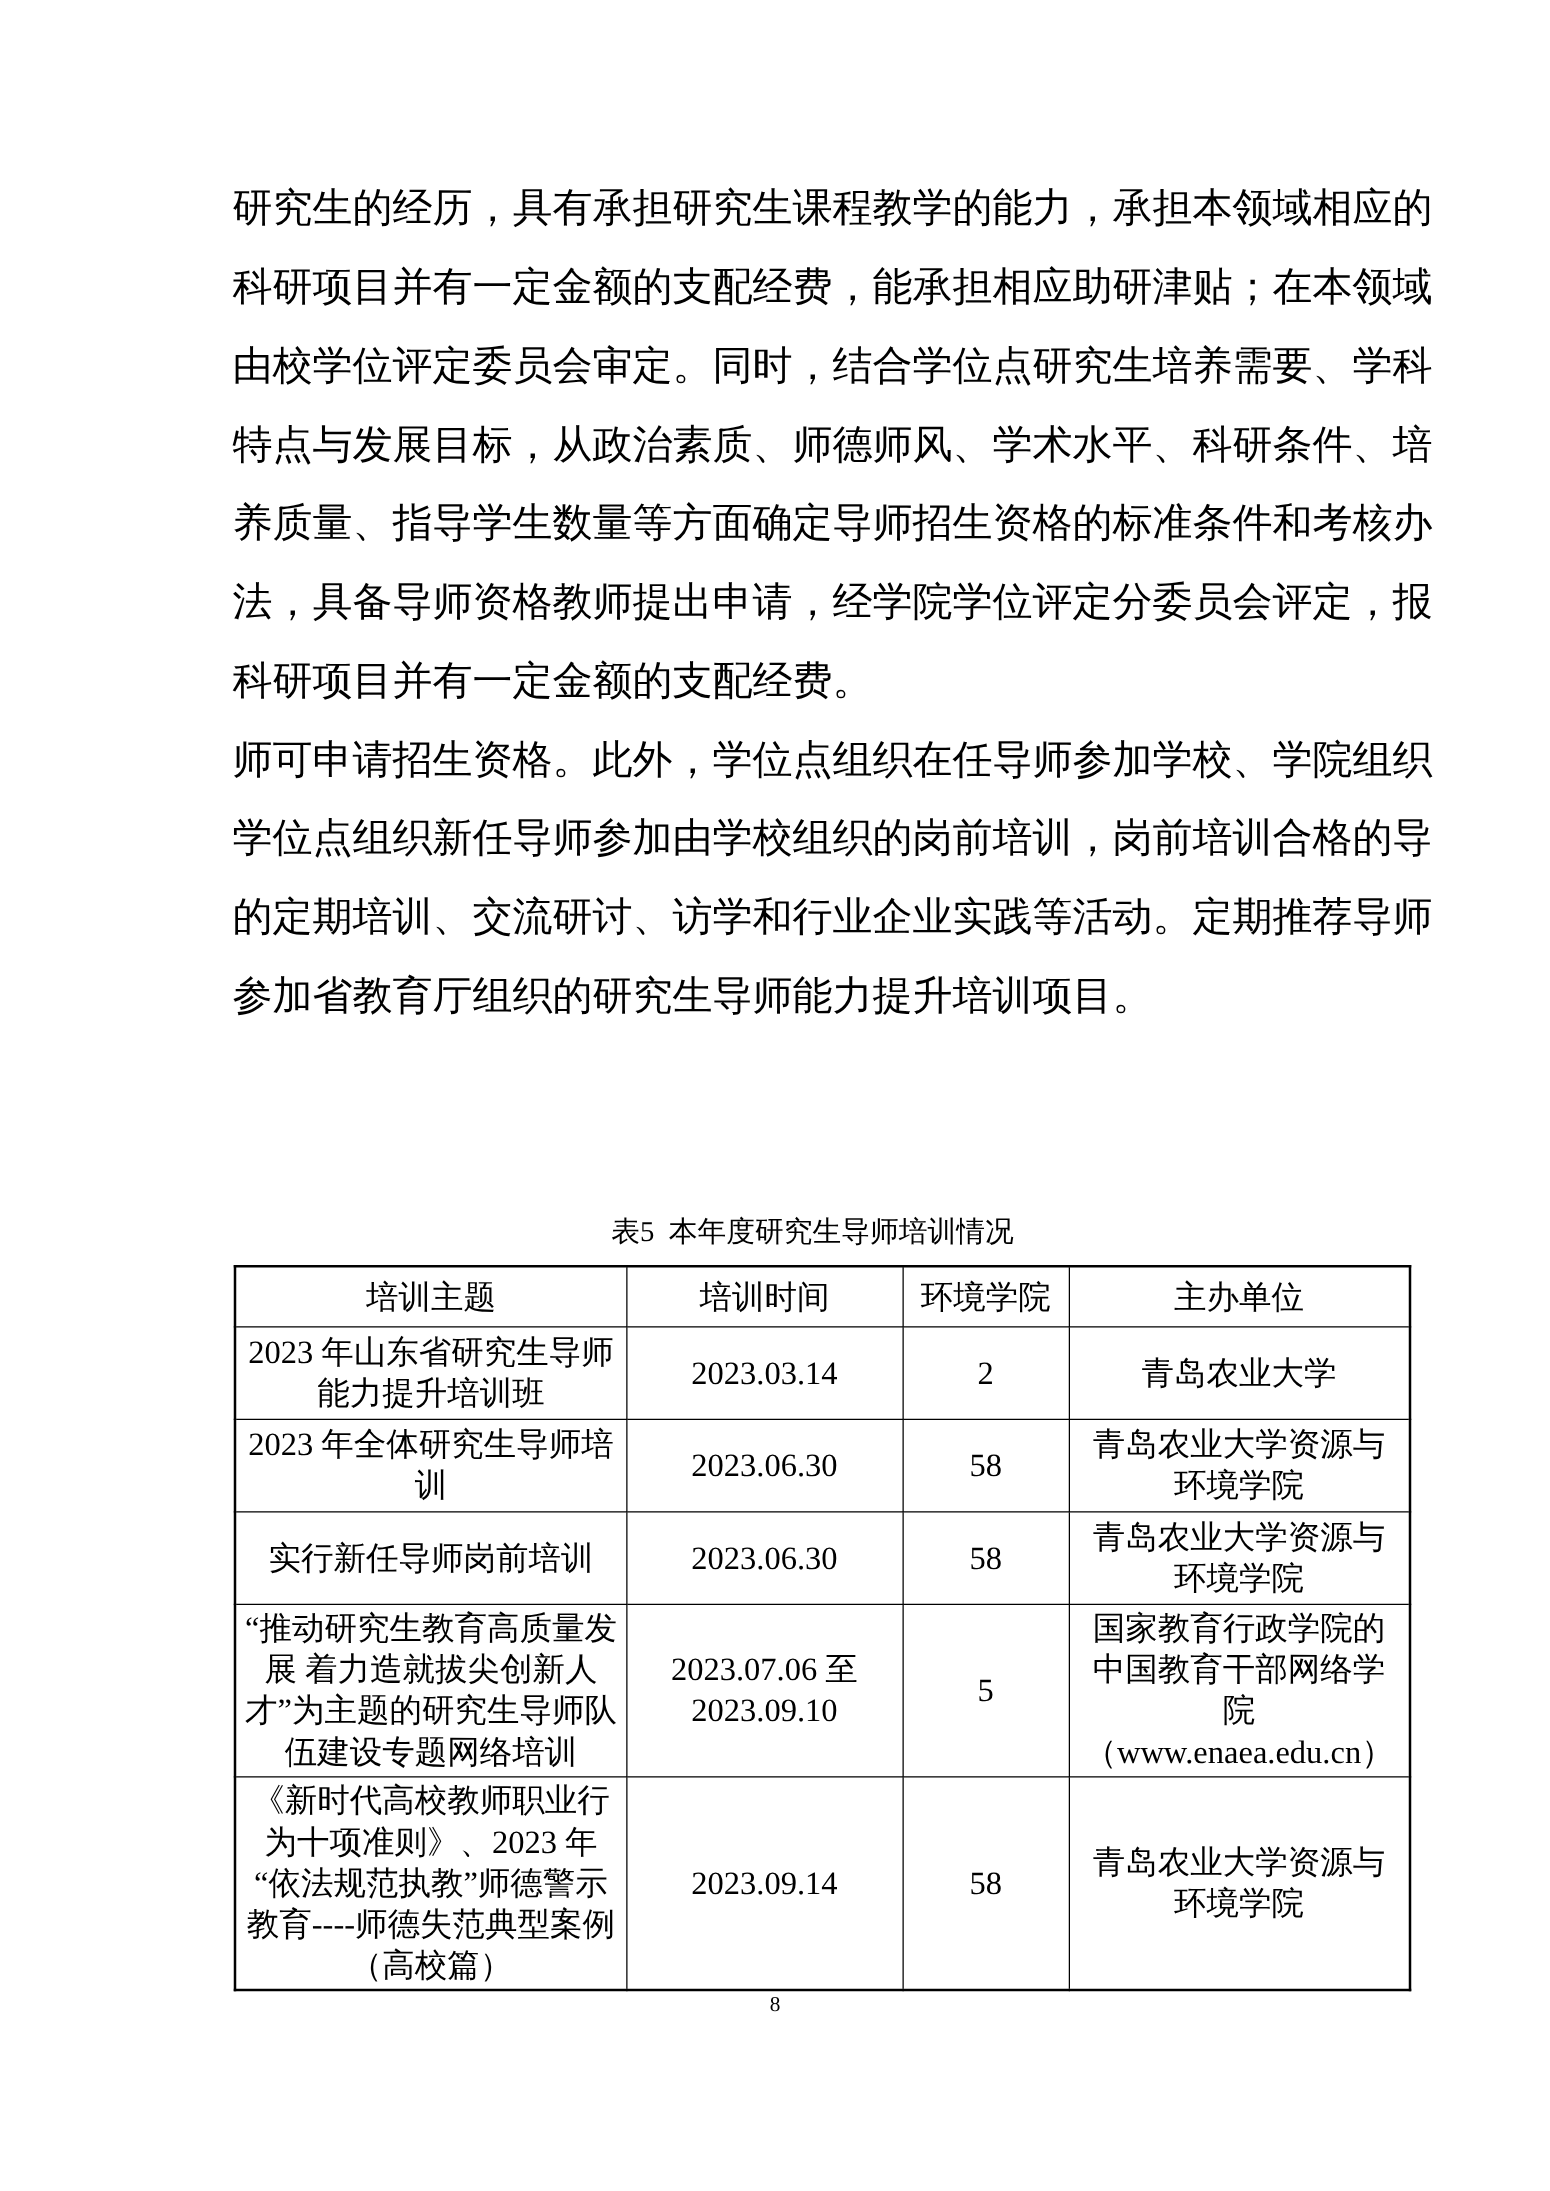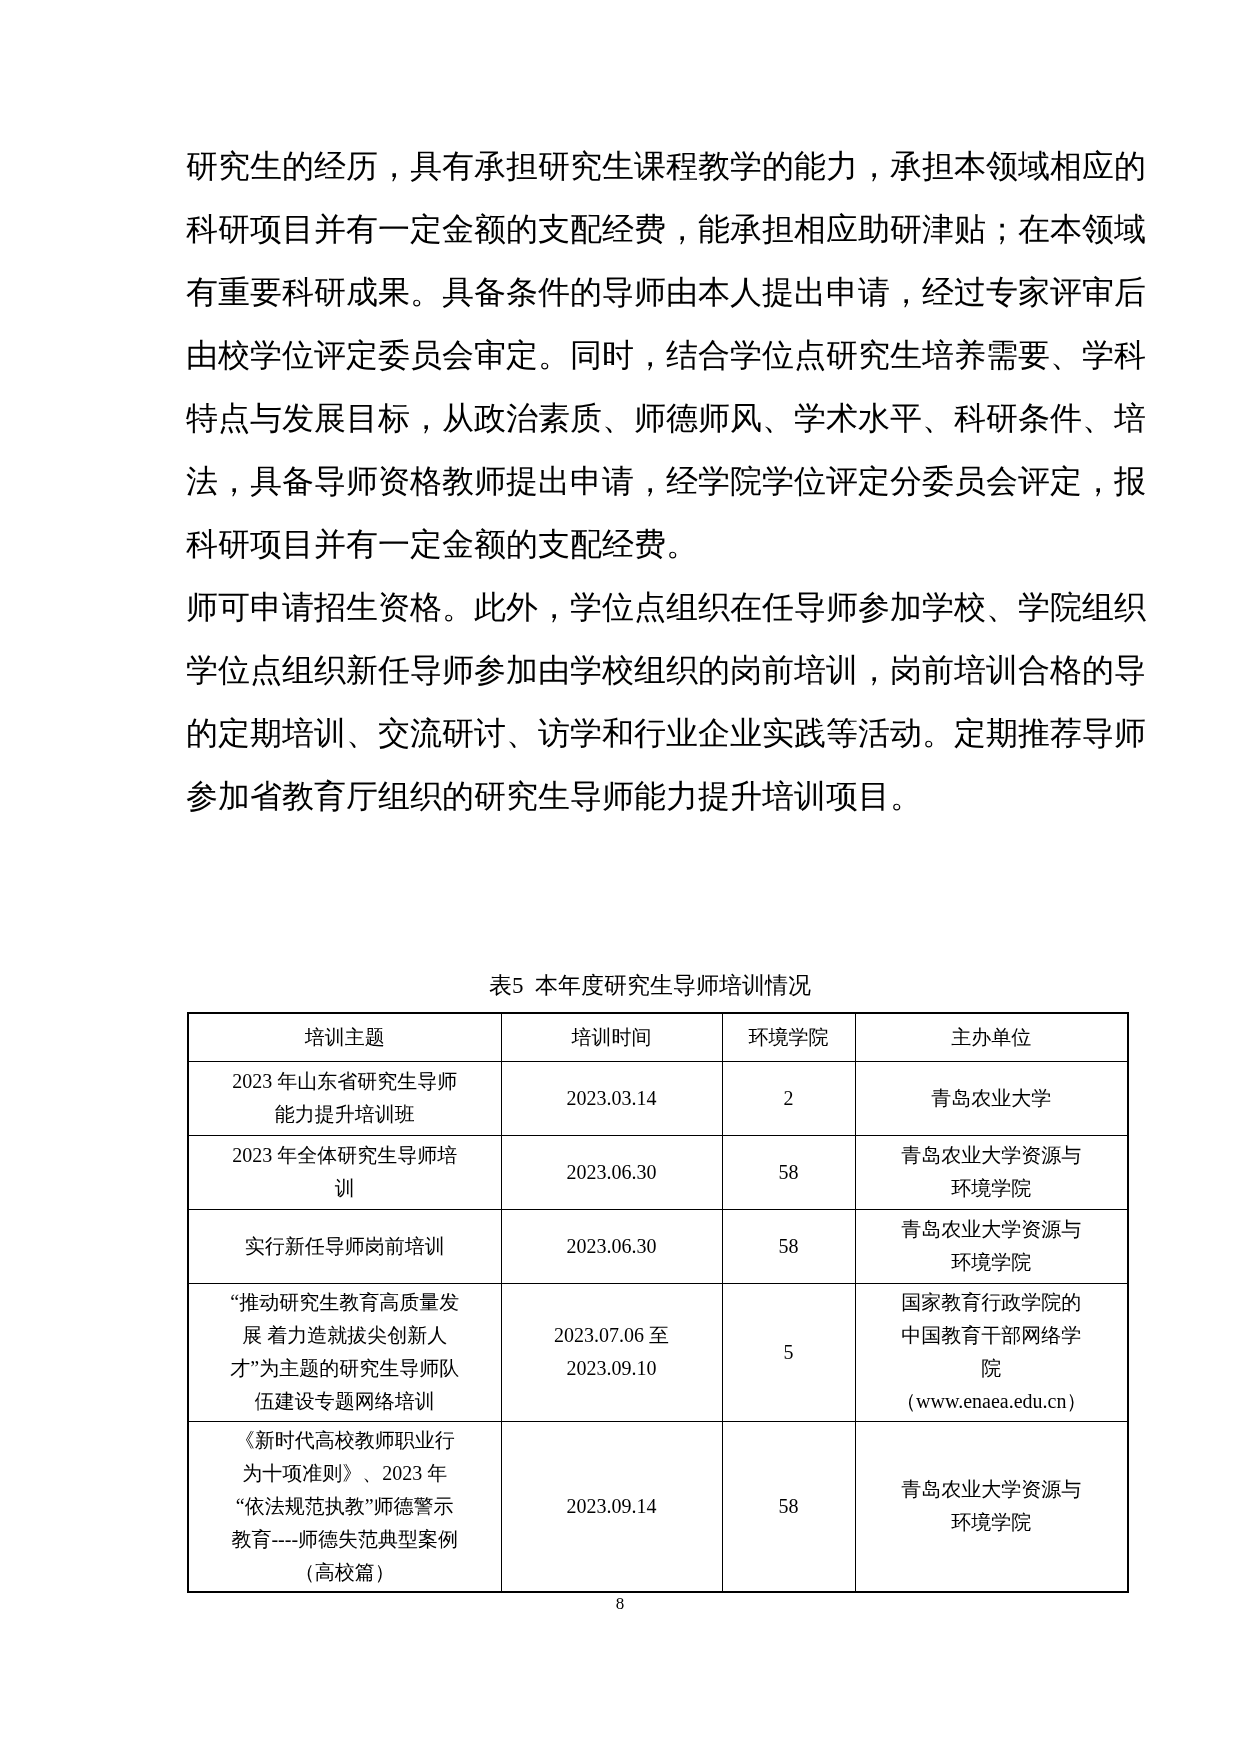--- a/index.html
+++ b/index.html
@@ -55,21 +55,21 @@
   table.training-table {
     border-collapse: collapse;
     border: 2px solid #000000;
     table-layout: fixed;
     width: 940px;
   }
   table.training-table th,
   table.training-table td {
     border: 1px solid #000000;
     font-weight: normal;
-    font-size: 20px;
+    font-size: 26px;
     line-height: 33px;
     text-align: center;
     vertical-align: middle;
     white-space: pre-line;
     padding: 2px 6px;
     overflow: hidden;
   }
   tr.rh-48  { height: 48px; }
   tr.rh-74  { height: 74px; }
   tr.rh-138 { height: 138px; }
@@ -84,23 +84,23 @@
   }
 </style>
 </head>
 <body>
 
 <div class="page">
 
   <div class="body-text">
     <div class="line">研究生的经历，具有承担研究生课程教学的能力，承担本领域相应的</div>
     <div class="line">科研项目并有一定金额的支配经费，能承担相应助研津贴；在本领域</div>
-    <div class="line">有重要科研成果。具备条件的导师由本人提出申请，经过专家评审后</div>
     <div class="line">由校学位评定委员会审定。同时，结合学位点研究生培养需要、学科</div>
     <div class="line">特点与发展目标，从政治素质、师德师风、学术水平、科研条件、培</div>
+    <div class="line">养质量、指导学生数量等方面确定导师招生资格的标准条件和考核办</div>
     <div class="line">法，具备导师资格教师提出申请，经学院学位评定分委员会评定，报</div>
     <div class="line end">科研项目并有一定金额的支配经费。</div>
     <div class="line">师可申请招生资格。此外，学位点组织在任导师参加学校、学院组织</div>
     <div class="line">学位点组织新任导师参加由学校组织的岗前培训，岗前培训合格的导</div>
     <div class="line">的定期培训、交流研讨、访学和行业企业实践等活动。定期推荐导师</div>
     <div class="line end">参加省教育厅组织的研究生导师能力提升培训项目。</div>
   </div>
 
   <div class="caption">表5  本年度研究生导师培训情况</div>
 

